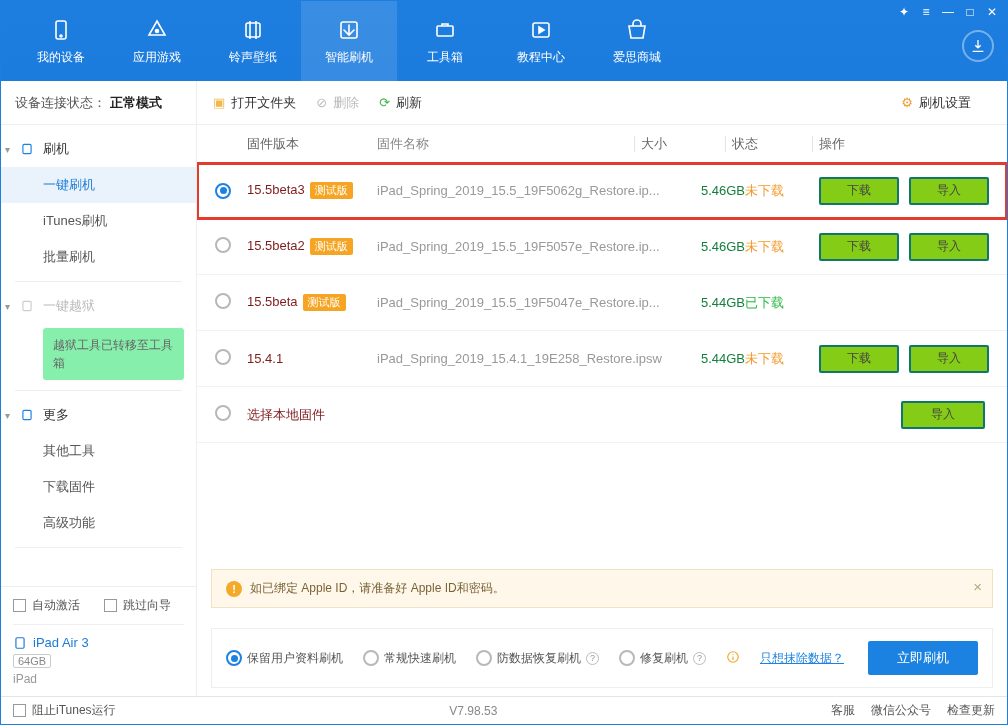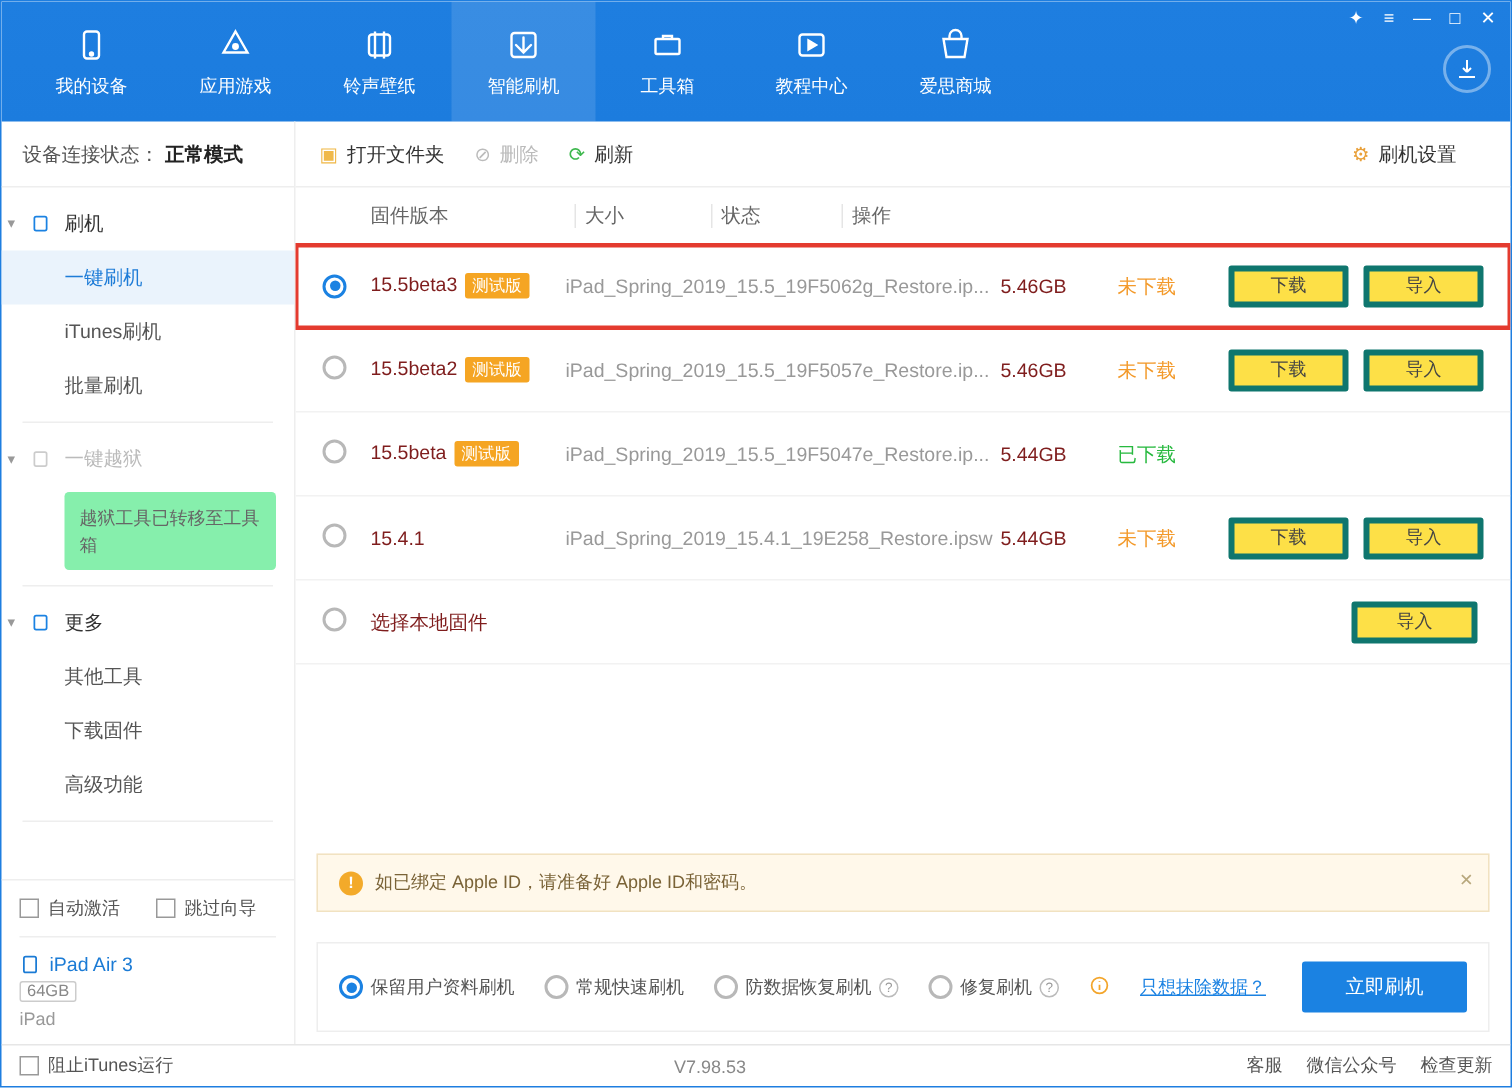--- a/index.html
+++ b/index.html
@@ -66,25 +66,25 @@
     .divv{width:1px;height:16px;background:#e5e5e5;margin:0 6px;}
 
     .trow{display:flex;align-items:center;padding:0 18px;height:56px;border-bottom:1px solid #f2f2f2;}
     .trow.sel{outline:3px solid #e43b2f;outline-offset:-2px;}
     .radio{width:16px;height:16px;border:2px solid #b8b8b8;border-radius:50%;display:inline-flex;align-items:center;justify-content:center;}
     .radio.on{border-color:#1b82e2;}
     .radio.on::after{content:'';width:7px;height:7px;background:#1b82e2;border-radius:50%;}
     .ver{color:#7f1d1d;font-weight:500;}
     .badge{display:inline-block;background:#f5a523;color:#fff;font-size:11px;padding:1px 5px;border-radius:2px;margin-left:5px;}
     .fname{color:#999;white-space:nowrap;overflow:hidden;text-overflow:ellipsis;}
-    .size{color:#7f1d1d;}
+    .size{color:#15803d;text-align:right;}
     .status{font-size:13px;}
     .st-orange{color:#f39a2b;}
     .st-green{color:#27b93f;}
-    .opbtn{border:4px solid #0f766e;background:#fde047;height:28px;width:84px;font-size:12px;color:#444;cursor:pointer;border-radius:2px;}
+    .opbtn{border:2px solid #0f766e;background:#84cc16;height:28px;width:84px;font-size:12px;color:#444;cursor:pointer;border-radius:2px;}
 
     
     .notice{background:#fff8ea;border:1px solid #f1e2c1;margin:4px 14px 0;padding:10px 14px;display:flex;align-items:center;font-size:12px;color:#7a6337;position:relative;}
     .notice .icon{width:16px;height:16px;border-radius:50%;background:#f3aa2a;color:#fff;display:flex;align-items:center;justify-content:center;font-weight:bold;margin-right:8px;font-size:11px;}
     .notice .close{position:absolute;right:10px;top:8px;color:#b8a87d;cursor:pointer;font-size:15px;}
 
     .options-row{margin:20px 14px 8px;border:1px solid #eee;display:flex;align-items:center;padding:12px 14px;font-size:12px;color:#555;gap:20px;}
     .opt{display:flex;align-items:center;gap:5px;cursor:pointer;white-space:nowrap;}
     .qmark{width:13px;height:13px;border:1px solid #bbb;border-radius:50%;display:inline-flex;align-items:center;justify-content:center;font-size:9px;color:#999;}
     .link{color:#1b82e2;text-decoration:underline;cursor:pointer;}
@@ -262,20 +262,21 @@
         </div>
       <div class="tbtn right">
           <span class="gear">⚙</span>
           <span>刷机设置</span>
         </div>
     </div>
     <div class="table">
       <div class="thead">
         <div class="col-radio"></div>
         <div class="col-ver">固件版本</div>
+        <div class="col-name">固件名称</div>
         <div class="divv"></div>
         <div class="col-size">大小</div>
         <div class="divv"></div>
         <div class="col-status">状态</div>
         <div class="divv"></div>
         <div class="col-ops">操作</div>
       </div>
       <div id="tbody">
           <div class="trow sel">
             <div class="col-radio"><span class="radio on"></span></div>

